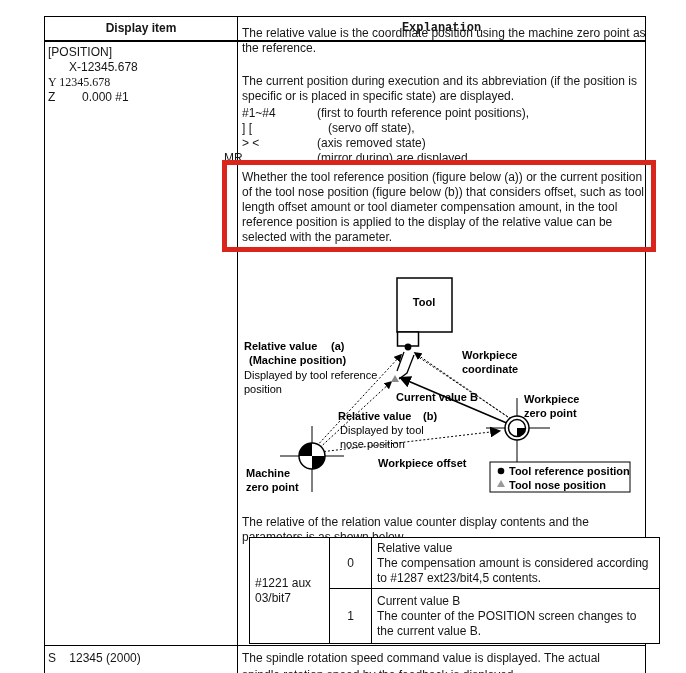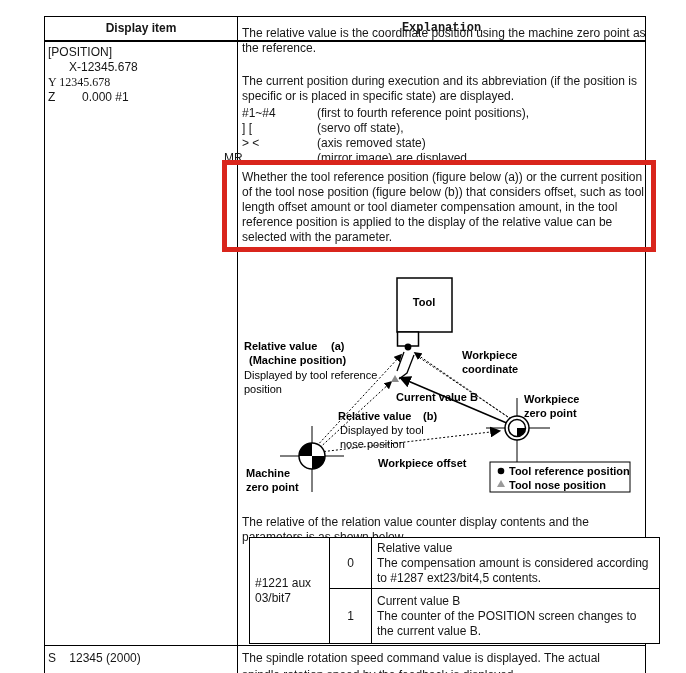--- a/index.html
+++ b/index.html
@@ -46,25 +46,25 @@
   <div class="txt pre" style="left:48px;top:90px;">Z        0.000 #1</div>
 </div>
 
 <div>
   <div class="txt" style="left:242px;top:26px;width:404px;">The relative value is the coordinate position using the machine zero point as the reference.</div>
   <div class="txt" style="left:242px;top:74px;width:404px;">The current position during execution and its abbreviation (if the position is specific or is placed in specific state) are displayed.</div>
 
   <div class="txt" style="left:242px;top:106px;">#1~#4</div>
   <div class="txt" style="left:317px;top:106px;">(first to fourth reference point positions),</div>
   <div class="txt" style="left:242px;top:121px;">]  [</div>
-  <div class="txt" style="left:317px;top:121px;text-align:center;">(servo off state),</div>
+  <div class="txt" style="left:328px;top:121px;text-align:center;">(servo off state),</div>
   <div class="txt" style="left:242px;top:136px;">&gt; &lt;</div>
   <div class="txt" style="left:317px;top:136px;">(axis removed state)</div>
   <div class="txt" style="left:224px;top:151px;">MR</div>
-  <div class="txt" style="left:317px;top:151px;">(mirror image) are displayed.</div>
+  <div class="txt" style="left:317px;top:151px;">(mirror during) are displayed.</div>
 
   <div class="redbox"></div>
   <div class="txt" style="left:242px;top:170px;width:406px;">Whether the tool reference position (figure below (a)) or the current position of the tool nose position (figure below (b)) that considers offset, such as tool length offset amount or tool diameter compensation amount, in the tool reference position is applied to the display of the relative value can be selected with the parameter.</div>
 
   <svg style="position:absolute;left:237px;top:266px;" width="408" height="234" viewBox="237 266 408 234">
     <defs>
       <marker id="ah" viewBox="0 0 10 10" refX="8" refY="5" markerWidth="8" markerHeight="8" orient="auto">
         <path d="M0,0 L10,5 L0,10 z" fill="#000"></path>
       </marker>
       <marker id="ahBig" viewBox="0 0 10 10" refX="8" refY="5" markerWidth="11" markerHeight="11" orient="auto">

